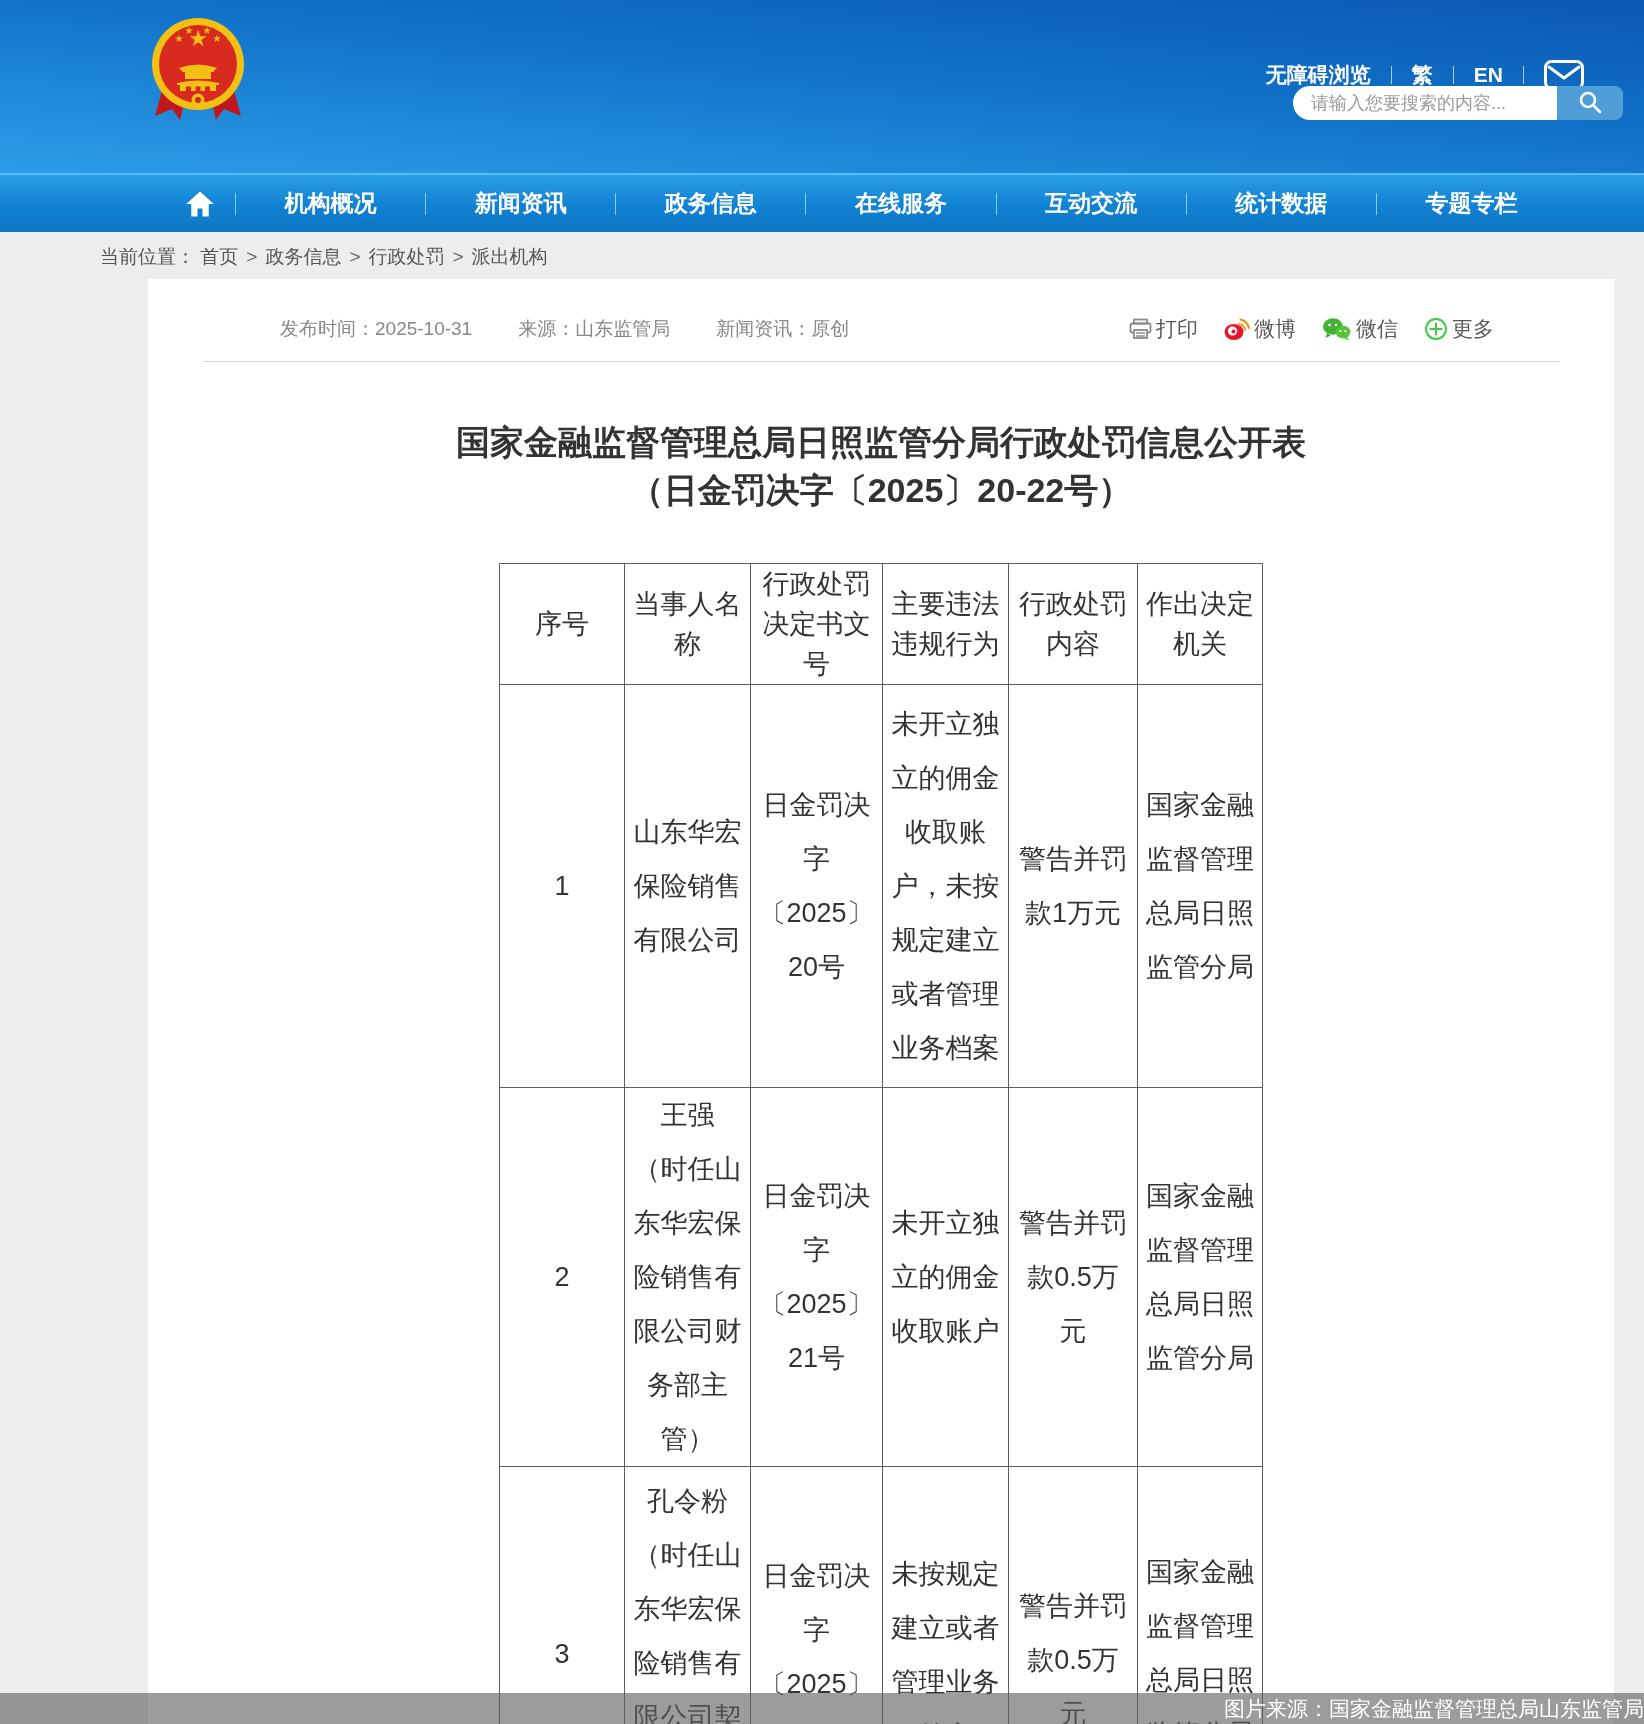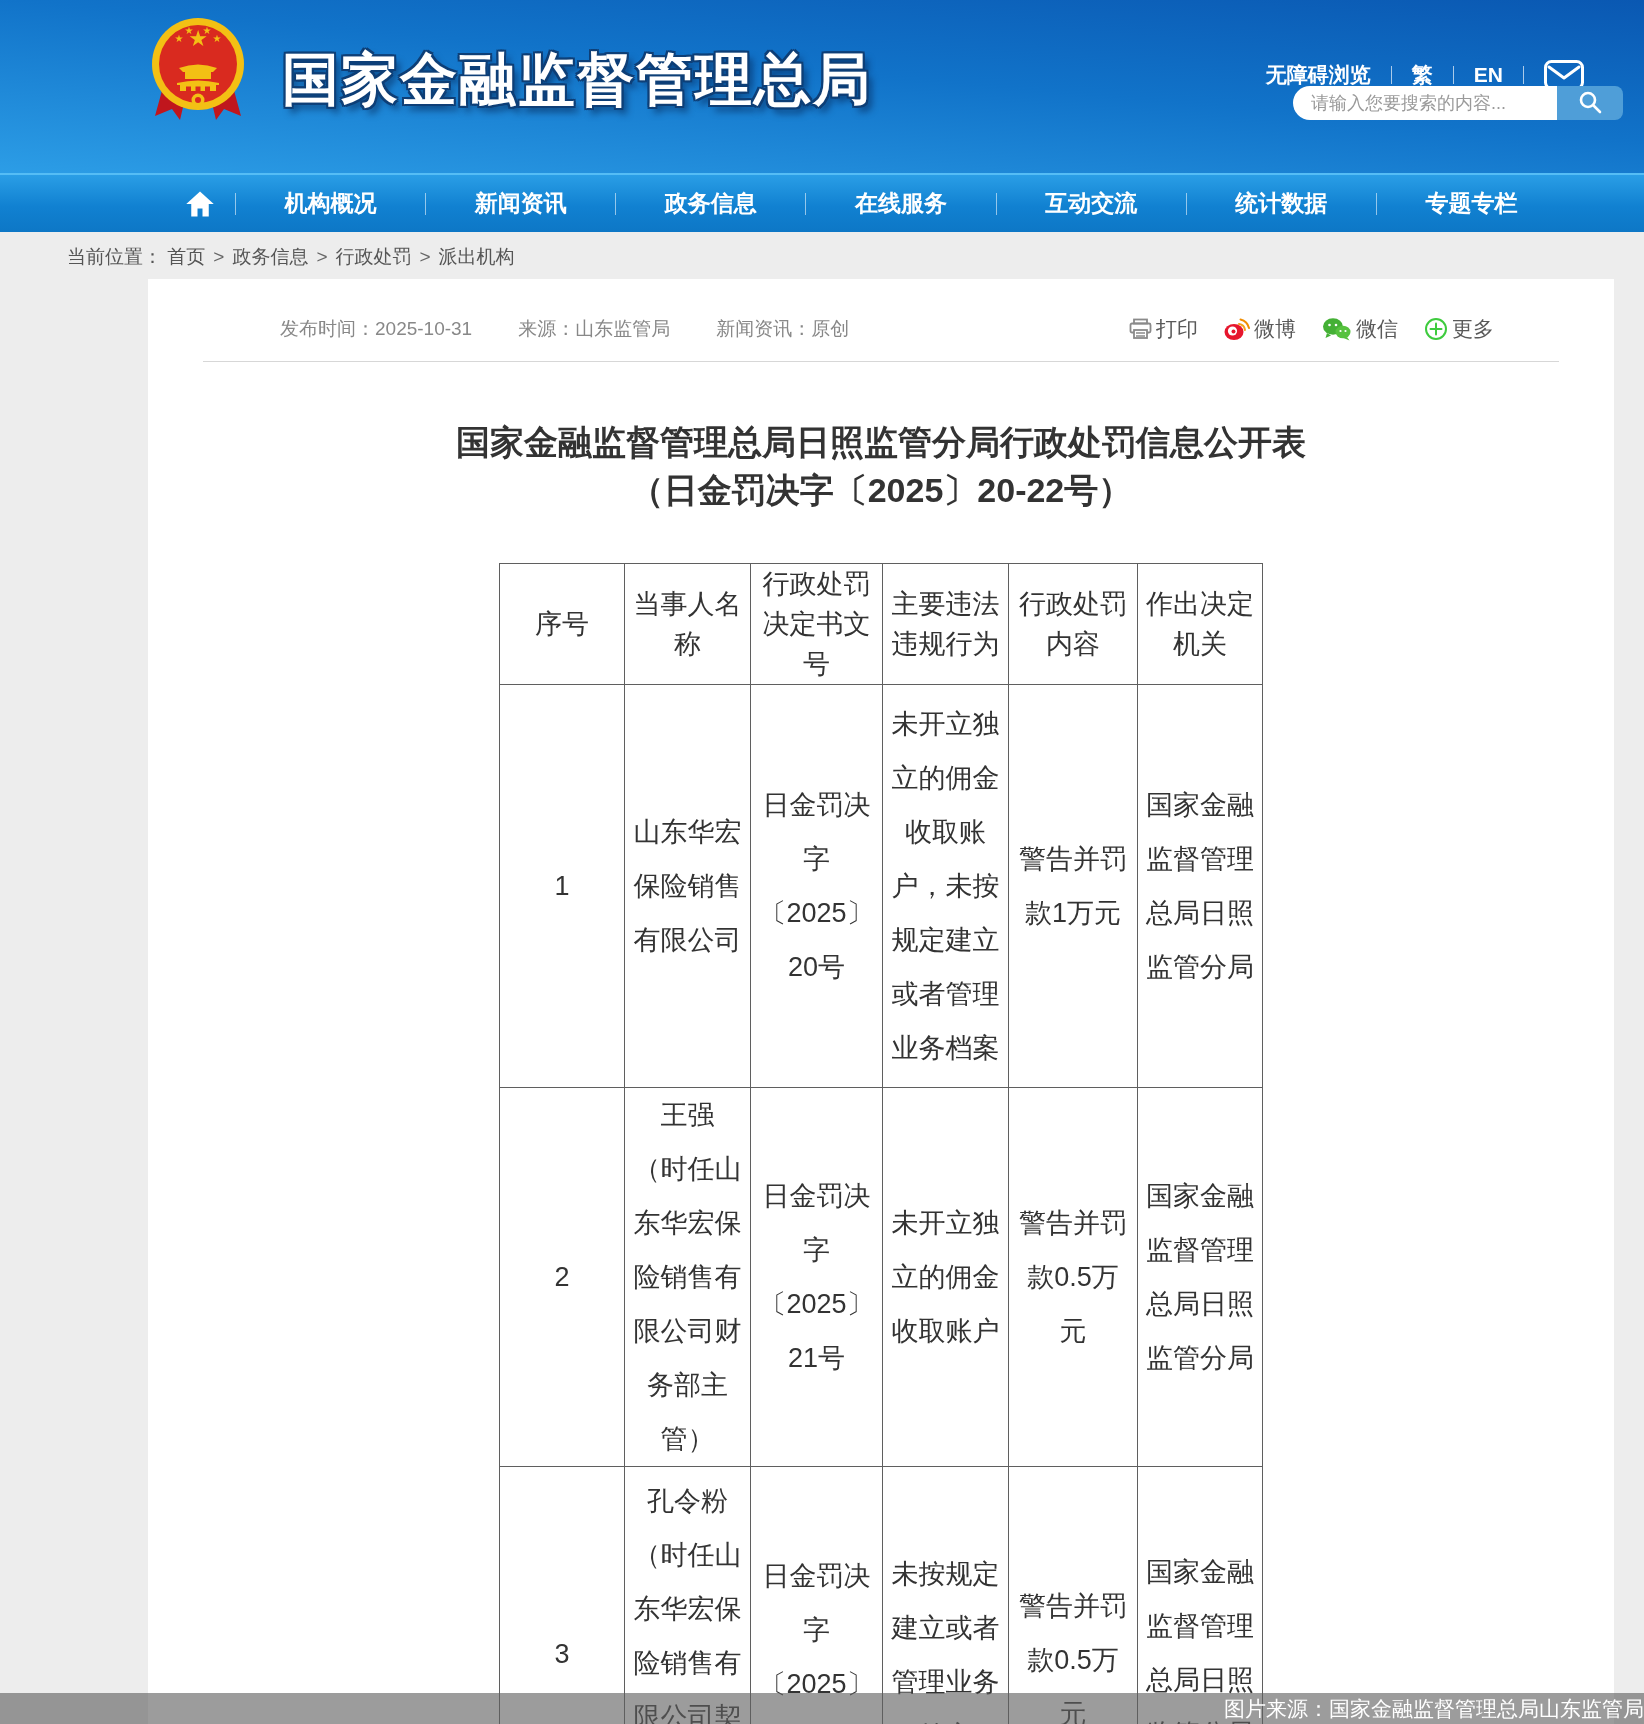--- a/index.html
+++ b/index.html
@@ -49,21 +49,21 @@
     display:flex;align-items:center;padding:0 78px 0 165px;justify-content:flex-end;
   }
   .nav-home{width:70px;display:flex;justify-content:center;align-items:center;cursor:pointer;}
   .nav-sep{width:1px;height:22px;background:rgba(255,255,255,.55);}
   .nav-item{
     flex:1;text-align:center;color:#fff;font-size:23px;font-weight:bold;
     cursor:pointer;white-space:nowrap;
   }
   
   .breadcrumb-row{
-    height:47px;line-height:49px;padding-left:67px;font-size:19px;color:#555;
+    height:47px;line-height:49px;padding-left:100px;font-size:19px;color:#555;
   }
   .breadcrumb-row .crumb{cursor:pointer;}
   .crumb-sep{margin:0 8px;color:#666;}
   
   .content-box{
     position:absolute;left:148px;top:279px;width:1466px;height:1445px;
     background:#fff;overflow:hidden;
   }
   .meta-row{
     padding:38px 120px 0 132px;height:24px;display:flex;align-items:center;
@@ -123,21 +123,20 @@
       <rect x="35" y="56" width="26" height="7" fill="#f3c014"></rect>
       <path d="M27 67 Q48 62 69 67 L69 69 L27 69 Z" fill="#f3c014"></path>
       <rect x="30" y="69" width="36" height="6" fill="#f3c014"></rect>
       <rect x="36" y="70.5" width="5" height="4.5" fill="#d92a1f"></rect>
       <rect x="45.5" y="70.5" width="5" height="4.5" fill="#d92a1f"></rect>
       <rect x="55" y="70.5" width="5" height="4.5" fill="#d92a1f"></rect>
       <circle cx="48" cy="84" r="6.5" fill="#f3c014"></circle>
       <circle cx="48" cy="84" r="3" fill="#d92a1f"></circle>
     </svg>
   </span>
-  <div class="site-title">国家金融监督管理总局</div>
 
   <div class="top-links">
     <span class="tl-item">无障碍浏览</span>
     <span class="tl-sep"></span>
     <span class="tl-item">繁</span>
     <span class="tl-sep"></span>
     <span class="tl-item">EN</span>
     <span class="tl-sep"></span>
     <span class="mail-btn">
       <svg width="40" height="30" viewBox="0 0 40 30">

